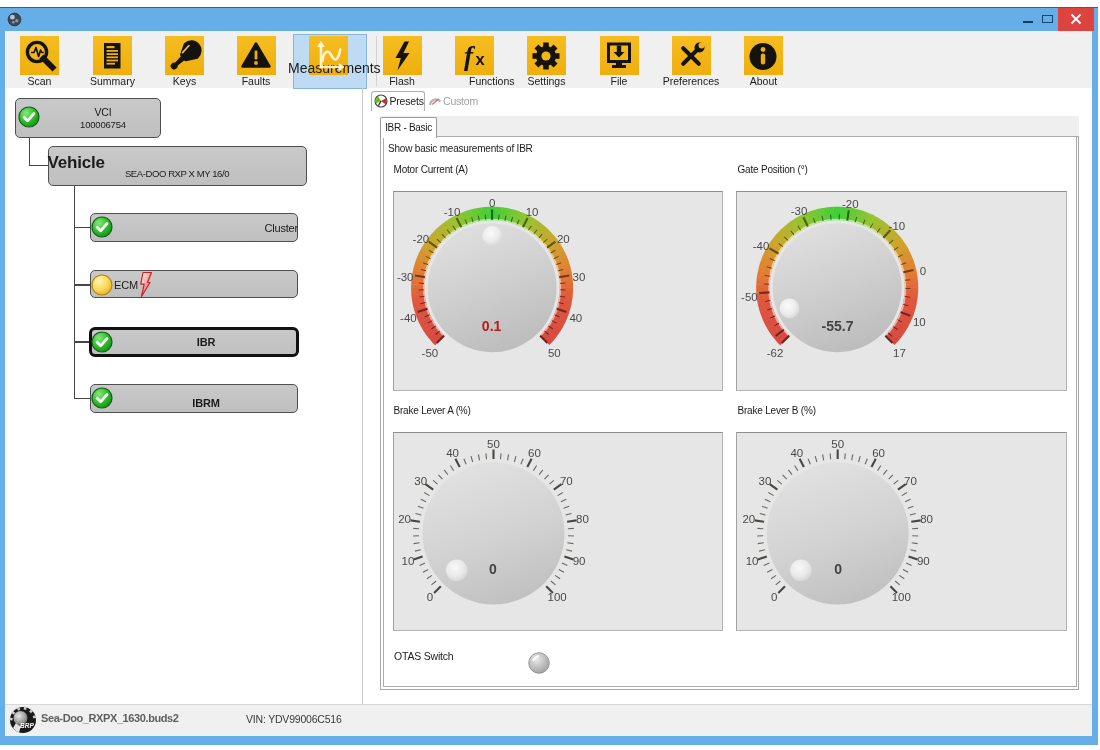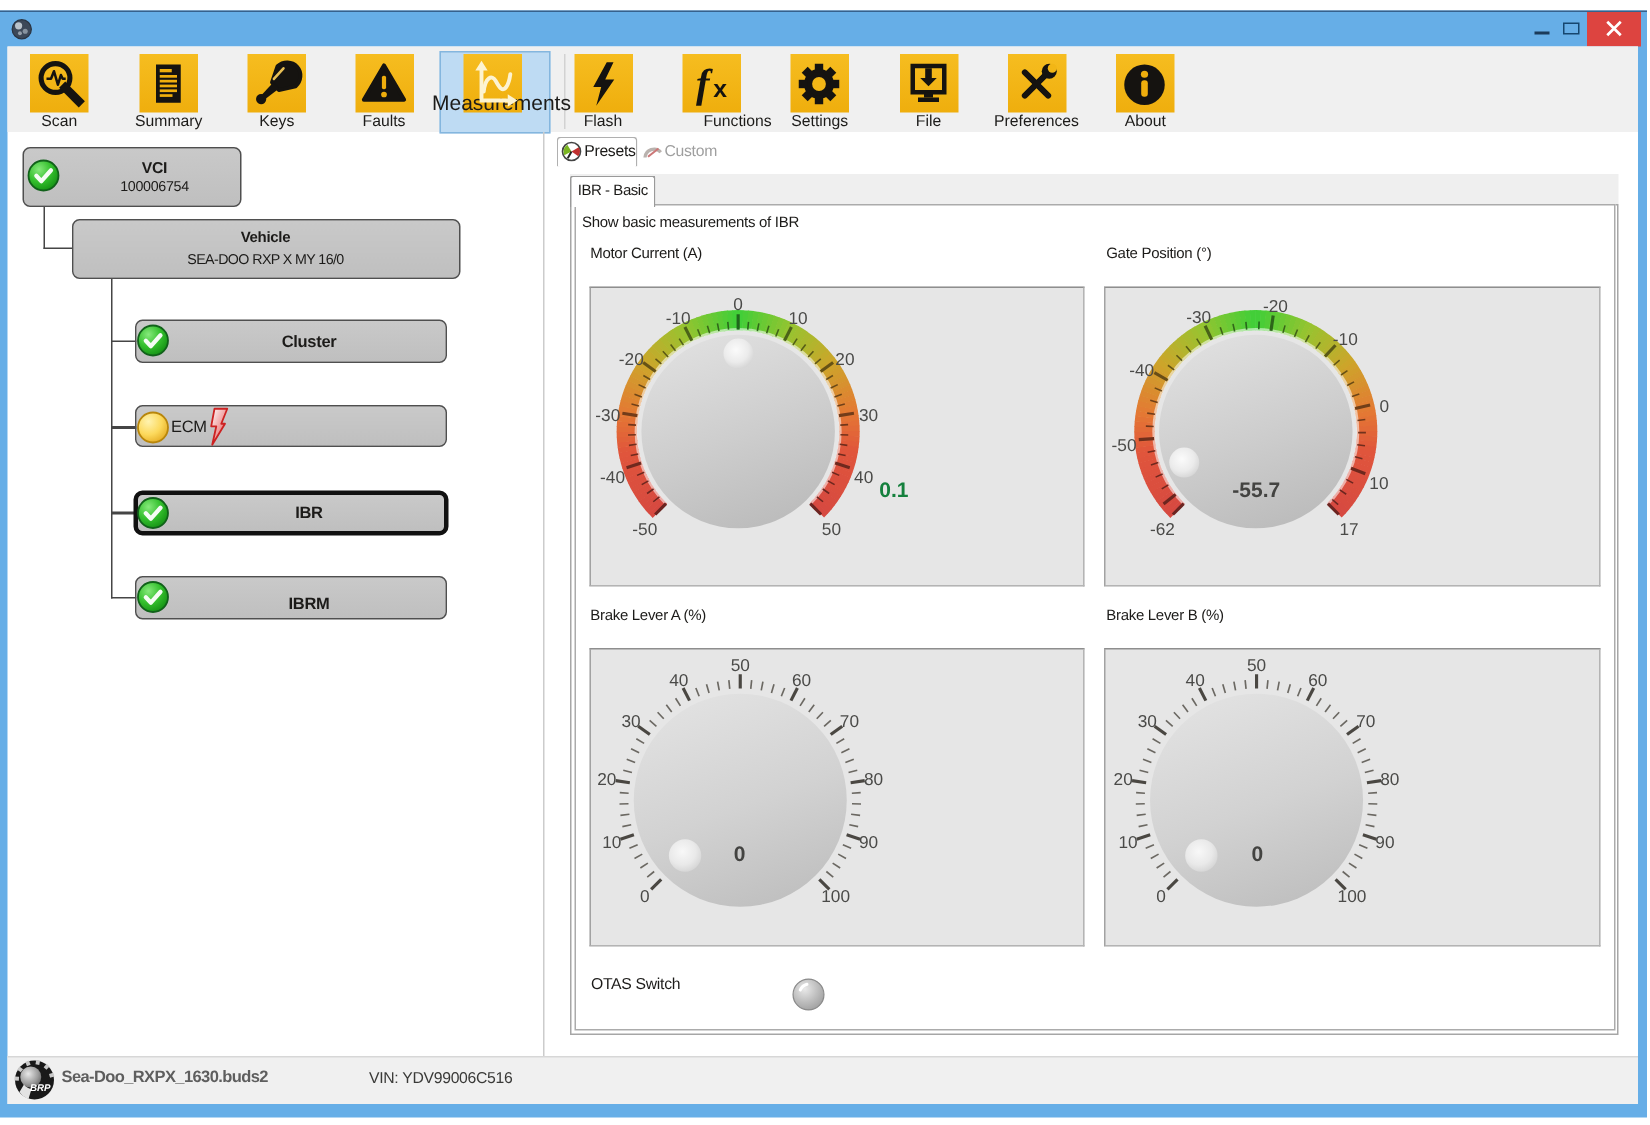--- a/index.html
+++ b/index.html
@@ -125,27 +125,27 @@
     </svg>
 <div class="abs" style="left:361.5px;top:88px;width:1px;height:616px;background:#cccccc"></div>
 <div class="abs" style="left:28.5px;top:138px;width:1.6px;height:28px;background:#454545"></div>
 <div class="abs" style="left:28.5px;top:164.5px;width:19px;height:1.6px;background:#454545"></div>
 <div class="abs" style="left:73.5px;top:186px;width:1.6px;height:213px;background:#454545"></div>
 <div class="abs" style="left:73.5px;top:226.7px;width:17px;height:1.6px;background:#454545"></div>
 <div class="abs" style="left:73.5px;top:284px;width:17px;height:1.6px;background:#454545"></div>
 <div class="abs" style="left:73.5px;top:341.3px;width:17px;height:1.6px;background:#454545"></div>
 <div class="abs" style="left:73.5px;top:397.8px;width:17px;height:1.6px;background:#454545"></div>
 <div class="abs" style="left:15px;top:98px;width:146px;height:40px;background:linear-gradient(180deg,#c9c9c9,#bfbfbf);border:1.6px solid #4f4f4f;border-radius:5px;"></div>
-<div class="lbl" style="left:40px;top:105.5px;width:126px;text-align:center;font-weight:bold;font-size:10.5px">VCI</div>
+<div class="lbl" style="left:40px;top:105.5px;width:126px;text-align:center;font-weight:normal;font-size:10.5px">VCI</div>
 <div class="lbl" style="left:40px;top:119px;width:126px;text-align:center;font-size:9.5px">100006754</div>
 <div class="abs" style="left:47.5px;top:146px;width:259.5px;height:40px;background:linear-gradient(180deg,#c9c9c9,#bfbfbf);border:1.6px solid #4f4f4f;border-radius:5px;"></div>
-<div class="lbl" style="left:47.5px;top:152.5px;width:259px;text-align:center;font-weight:bold;font-size:10px">Vehicle</div>
+<div class="lbl" style="left:47.5px;top:152.5px;width:259px;font-weight:bold;font-size:17px">Vehicle</div>
 <div class="lbl" style="left:47.5px;top:167.5px;width:259px;text-align:center;font-size:9.5px;letter-spacing:-0.4px">SEA-DOO RXP X MY 16/0</div>
 <div class="abs" style="left:90px;top:213px;width:208px;height:28.5px;background:linear-gradient(180deg,#c9c9c9,#bfbfbf);border:1.6px solid #4f4f4f;border-radius:5px;"></div>
-<div class="lbl" style="left:114px;top:221.5px;width:184px;text-align:center;font-weight:bold;font-size:11px">Cluster</div>
+<div class="lbl" style="left:114px;top:221.5px;width:184px;text-align:right;font-weight:normal;font-size:11px">Cluster</div>
 <div class="abs" style="left:90px;top:269.5px;width:208px;height:28.5px;background:linear-gradient(180deg,#c9c9c9,#bfbfbf);border:1.6px solid #4f4f4f;border-radius:5px;"></div>
 <div class="lbl" style="left:114px;top:279.0px;width:184px;text-align:left;font-weight:normal;font-size:11px">ECM</div>
 <div class="abs" style="left:89px;top:326.5px;width:210px;height:30.5px;background:linear-gradient(180deg,#c9c9c9,#bfbfbf);border:1.6px solid #4f4f4f;border-radius:5px;border:3px solid #111;border-radius:6px"></div>
 <div class="lbl" style="left:114px;top:336.0px;width:184px;text-align:center;font-weight:bold;font-size:11px">IBR</div>
 <div class="abs" style="left:90px;top:384px;width:208px;height:28.5px;background:linear-gradient(180deg,#c9c9c9,#bfbfbf);border:1.6px solid #4f4f4f;border-radius:5px;"></div>
 <div class="lbl" style="left:114px;top:397px;width:184px;text-align:center;font-weight:bold;font-size:11px">IBRM</div>
 <svg class="abs" style="left:17.5px;top:105.5px" width="22" height="22">
 <defs>
         <radialGradient id="gg1" cx="0.35" cy="0.3" r="0.8">
 <stop offset="0" stop-color="#86e97b"></stop>
@@ -429,21 +429,21 @@
 <text x="12.2" y="89.9" font-size="11.5" fill="#4a4a48" text-anchor="middle" font-family="Liberation Sans">-30</text>
 <text x="27.9" y="52.0" font-size="11.5" fill="#4a4a48" text-anchor="middle" font-family="Liberation Sans">-20</text>
 <text x="59.1" y="25.3" font-size="11.5" fill="#4a4a48" text-anchor="middle" font-family="Liberation Sans">-10</text>
 <text x="99.1" y="15.7" font-size="11.5" fill="#4a4a48" text-anchor="middle" font-family="Liberation Sans">0</text>
 <text x="139.1" y="25.3" font-size="11.5" fill="#4a4a48" text-anchor="middle" font-family="Liberation Sans">10</text>
 <text x="170.3" y="52.0" font-size="11.5" fill="#4a4a48" text-anchor="middle" font-family="Liberation Sans">20</text>
 <text x="186.0" y="89.9" font-size="11.5" fill="#4a4a48" text-anchor="middle" font-family="Liberation Sans">30</text>
 <text x="182.8" y="130.9" font-size="11.5" fill="#4a4a48" text-anchor="middle" font-family="Liberation Sans">40</text>
 <text x="161.3" y="165.9" font-size="11.5" fill="#4a4a48" text-anchor="middle" font-family="Liberation Sans">50</text>
 </svg>
-<div class="abs" style="left:15px;top:127px;width:198.2px;text-align:right;font-weight:bold;font-size:14px;color:#15803d">0.1</div>
+<div class="abs" style="left:0;top:127px;width:198.2px;text-align:center;font-weight:bold;font-size:14px;color:#b91c1c">0.1</div>
 </div>
 <div class="abs" style="left:736.3px;top:191.3px;width:330px;height:200px">
 <svg width="330" height="200" style="position:absolute;left:0;top:0">
 <defs>
 <linearGradient id="knb" x1="0.25" y1="0" x2="0.62" y2="1">
 <stop offset="0" stop-color="#e0e0e0"></stop>
             <stop offset="0.55" stop-color="#cdcdcd"></stop>
             <stop offset="1" stop-color="#bcbcbc"></stop>
 </linearGradient>
 <radialGradient id="dotb" cx="0.42" cy="0.38" r="0.75">

